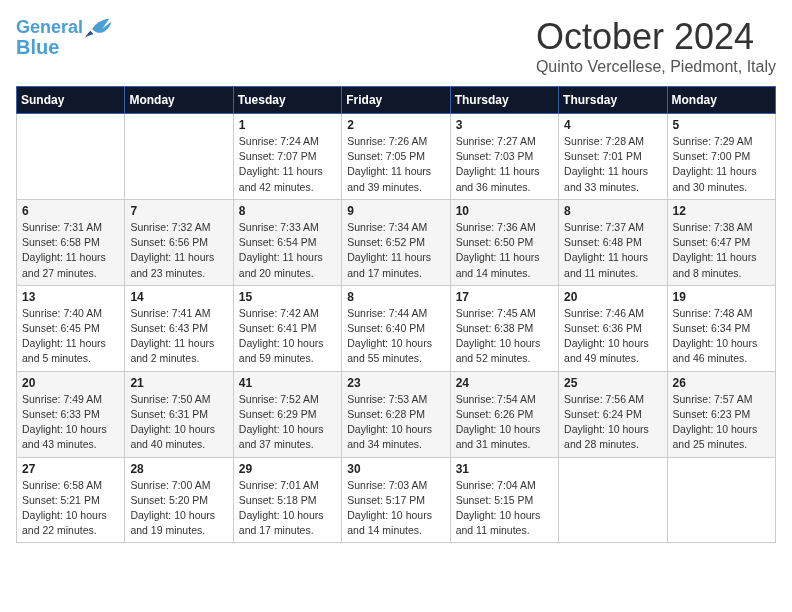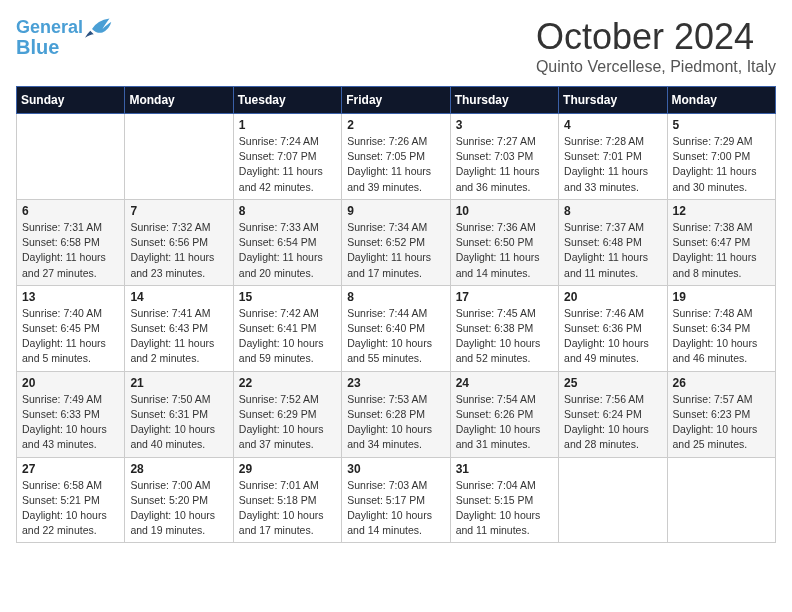--- a/index.html
+++ b/index.html
@@ -215,21 +215,21 @@
       <tr>
         <td>
           <span class="day-num">20</span>
           <div class="day-info">Sunrise: 7:49 AM<br>Sunset: 6:33 PM<br>Daylight: 10 hours and 43 minutes.</div>
         </td>
         <td>
           <span class="day-num">21</span>
           <div class="day-info">Sunrise: 7:50 AM<br>Sunset: 6:31 PM<br>Daylight: 10 hours and 40 minutes.</div>
         </td>
         <td>
-          <span class="day-num">22</span>
+          <span class="day-num">41</span>
           <div class="day-info">Sunrise: 7:52 AM<br>Sunset: 6:29 PM<br>Daylight: 10 hours and 37 minutes.</div>
         </td>
         <td>
           <span class="day-num">23</span>
           <div class="day-info">Sunrise: 7:53 AM<br>Sunset: 6:28 PM<br>Daylight: 10 hours and 34 minutes.</div>
         </td>
         <td>
           <span class="day-num">24</span>
           <div class="day-info">Sunrise: 7:54 AM<br>Sunset: 6:26 PM<br>Daylight: 10 hours and 31 minutes.</div>
         </td>

